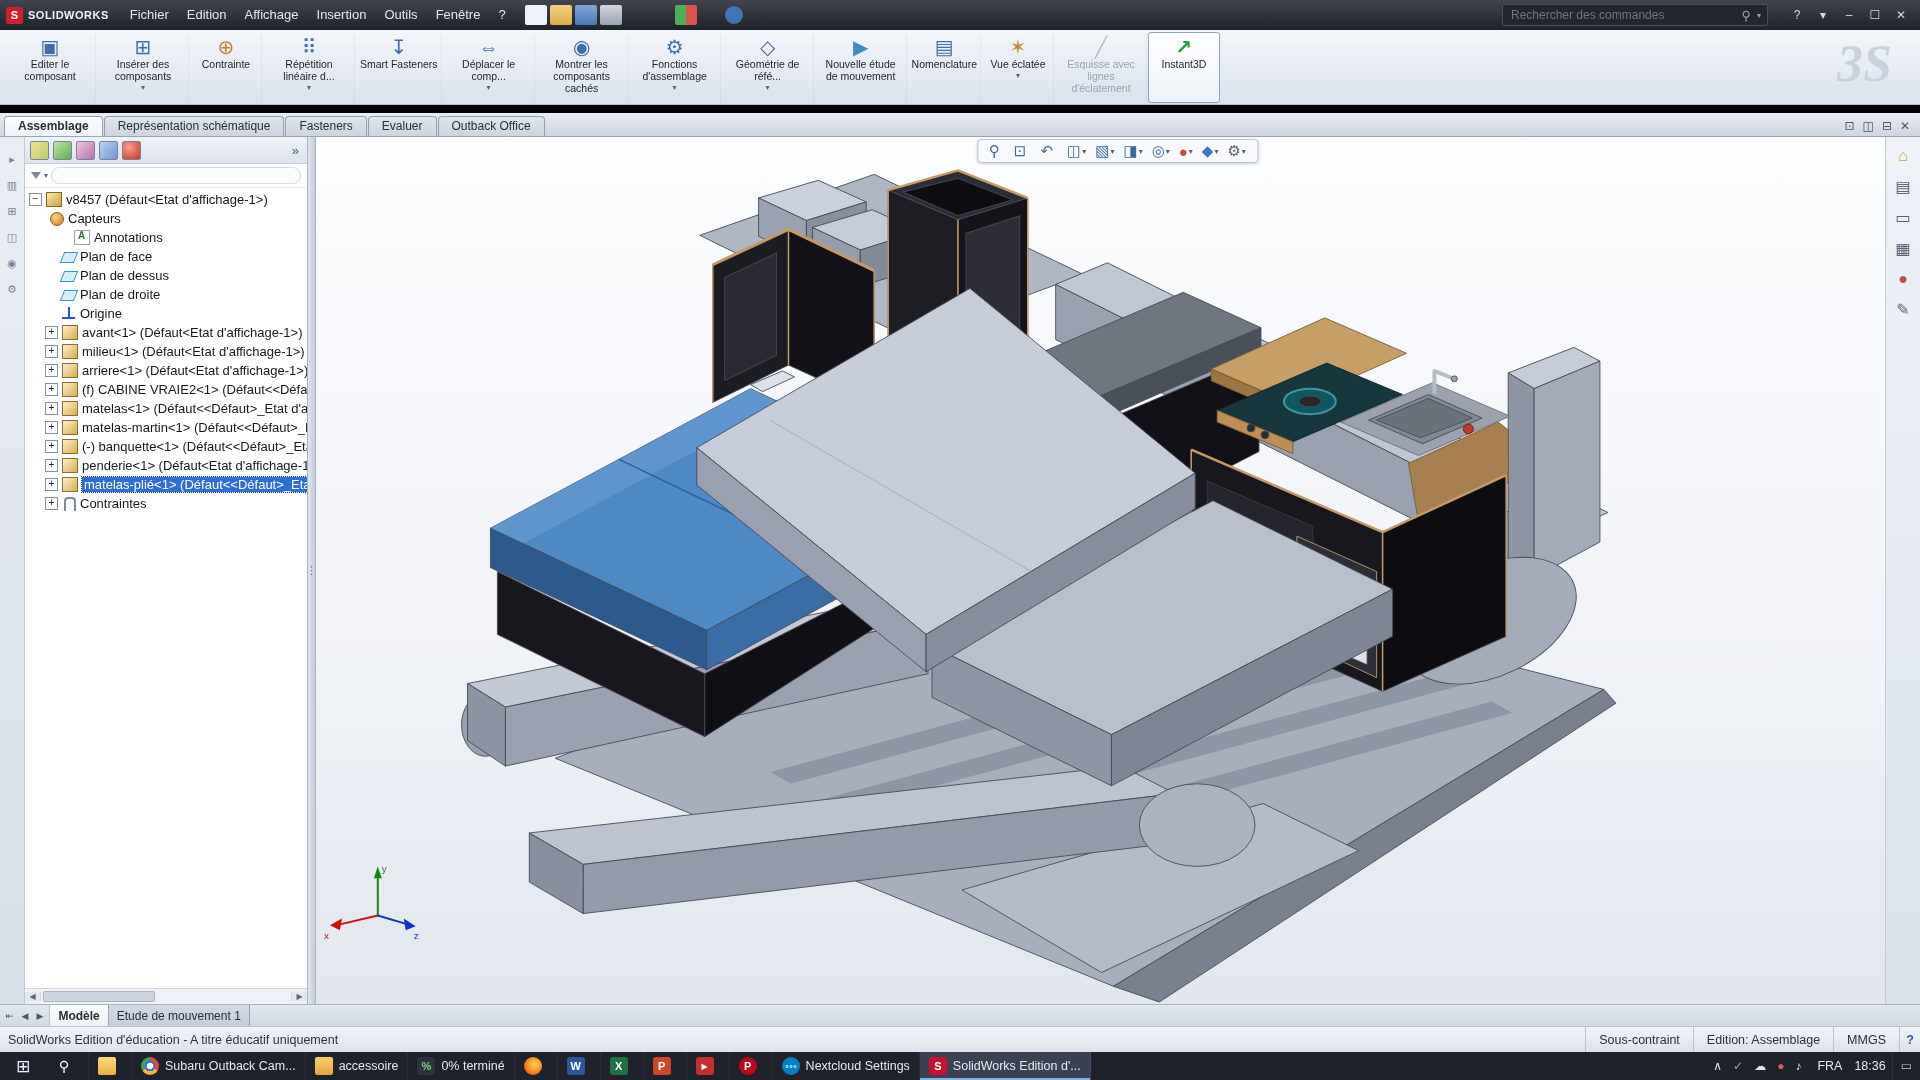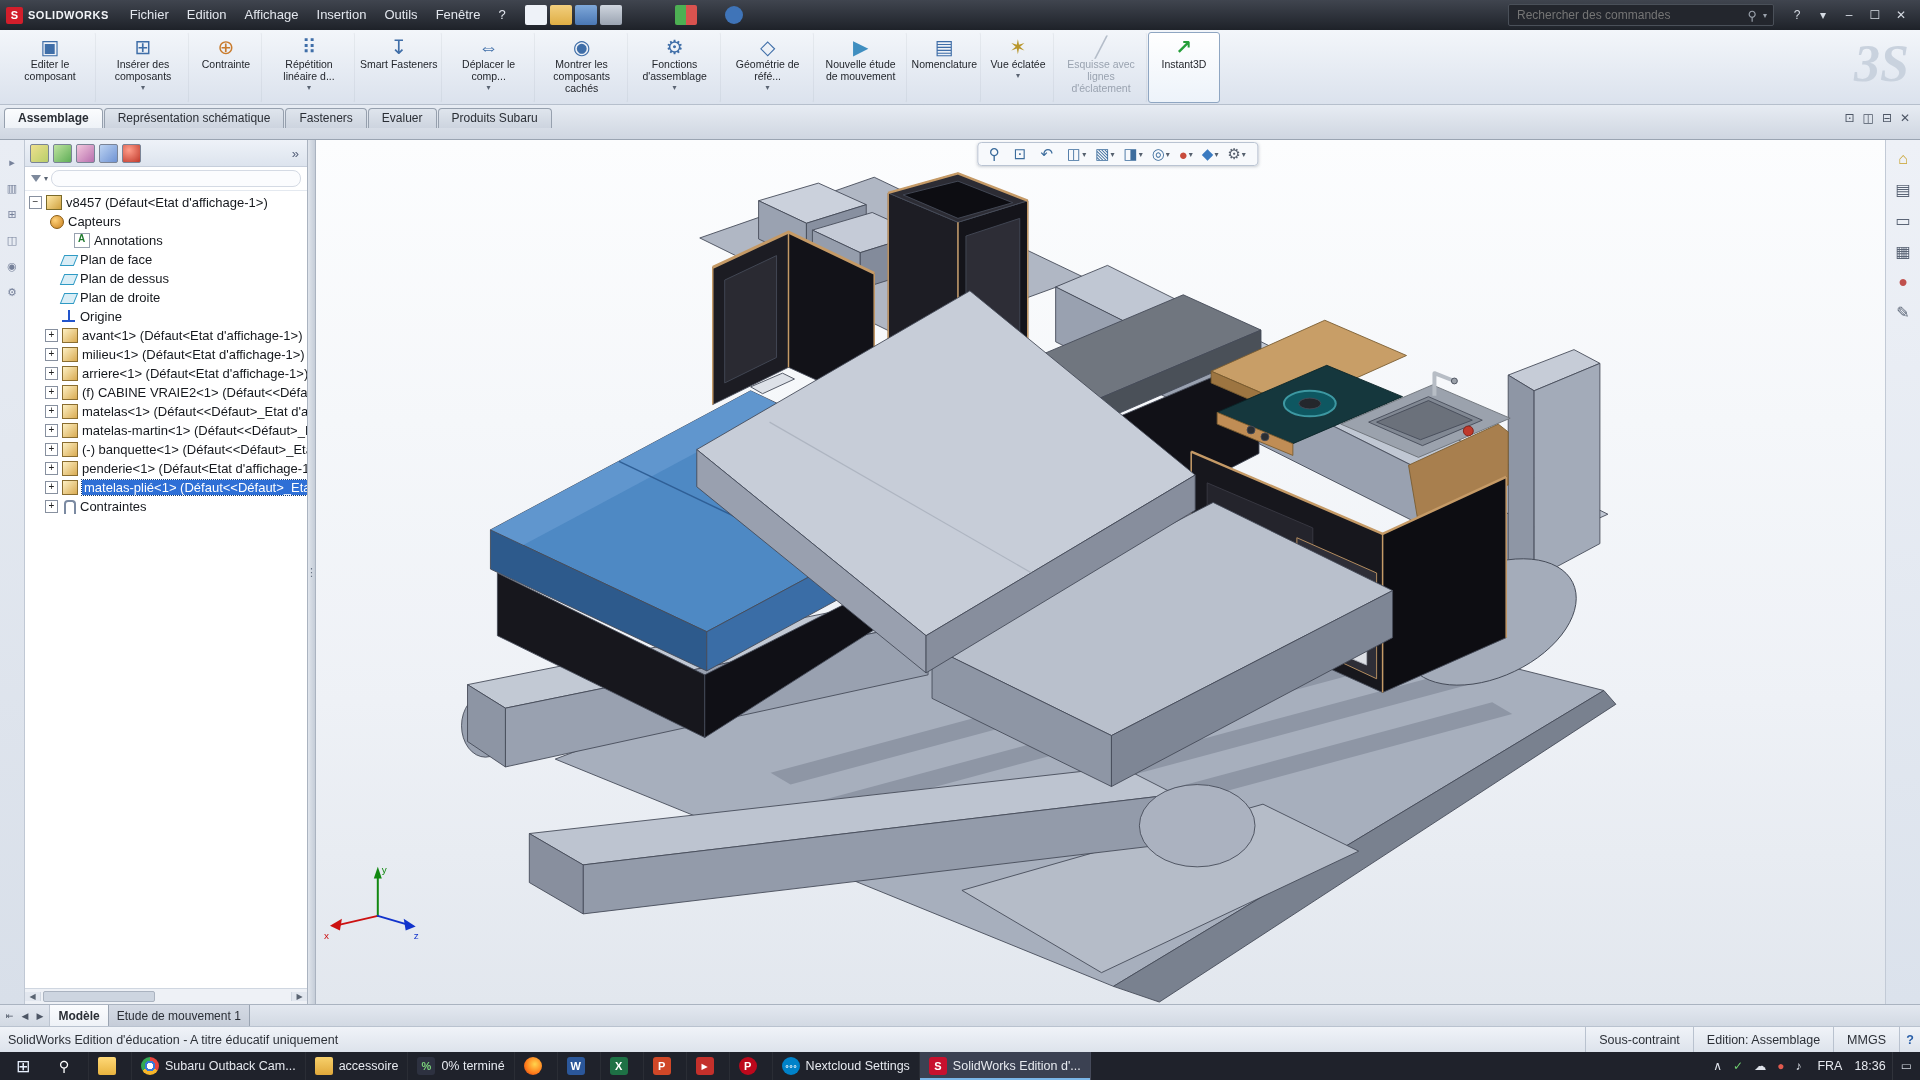--- a/index.html
+++ b/index.html
@@ -18,21 +18,21 @@
   .qbar{display:flex;align-items:center;gap:3px;margin-left:8px;}
   .qi{width:22px;height:20px;display:flex;align-items:center;justify-content:center;font-size:13px;color:#ccd3dd;border-radius:2px;}
   .qi-new-document{background:#eef2f8;color:#55607a;font-size:11px;}
   .qi-open{background:linear-gradient(#f2cf7e,#dfae45);}
   .qi-save{background:linear-gradient(#7fa8d9,#4a77b4);}
   .qi-print{background:linear-gradient(#cfd5de,#9aa3b1);}
   .qi-rebuild{background:linear-gradient(90deg,#4db053 50%,#d9534f 50%);}
   .qi-options{color:#cfd6e2;font-size:15px;}
   .qi-help{background:#3f74b8;color:#fff;border-radius:50%;width:18px;height:18px;font-size:12px;font-weight:bold;}
   .doc-title{position:absolute;left:0;right:0;text-align:center;font-size:13px;color:#eef1f6;pointer-events:none;}
-  .tb-right{margin-left:auto;display:flex;align-items:center;gap:10px;z-index:2;}
+  .tb-right{margin-left:auto;display:flex;align-items:center;gap:16px;z-index:2;}
   .searchbox{width:252px;height:20px;background:#23262d;border:1px solid #4a5059;border-radius:2px;display:flex;align-items:center;
              padding:0 6px;gap:6px;color:#9aa1ab;}
   .searchbox input{flex:1;background:transparent;border:none;outline:none;color:#aab1bb;font-size:12px;font-family:inherit;}
   .winctl{display:flex;align-items:center;}
   .winctl span{width:26px;text-align:center;font-size:12px;color:#d6dbe3;line-height:30px;}
 
   
   .ribbon{height:71px;background:linear-gradient(#f3f6fa,#dbe2ed);border-bottom:1px solid #b6bfcc;display:flex;
           align-items:stretch;padding:2px 4px 1px 4px;gap:1px;flex:none;position:relative;}
   .rbtn{min-width:64px;max-width:92px;display:flex;flex-direction:column;align-items:center;padding:2px 3px;border-radius:3px;
@@ -41,26 +41,26 @@
   .rlabel{font-size:10.5px;line-height:1.12;text-align:center;color:#23262c;max-width:84px;}
   .rcaret{font-size:8px;color:#5a6472;visibility:hidden;}
   .rcaret.show{visibility:visible;}
   .rbtn.active{background:linear-gradient(#ffffff,#edf3fa);border:1px solid #8fa6c2;}
   .rbtn.disabled .rlabel{color:#9aa3b0;}
   .rbtn.disabled .ric{color:#b4bdc9;}
   .ri-mate .ric{color:#c97b2d;}
   .ri-instant3d .ric{color:#259e3a;font-weight:bold;}
   .ri-exploded .ric{color:#b8962b;}
   .ri-motion .ric{color:#3f8ec0;}
-  .watermark{position:absolute;right:11px;top:4px;font-size:52px;font-style:italic;font-weight:bold;color:#c9d2de;
+  .watermark{position:absolute;right:28px;top:4px;font-size:52px;font-style:italic;font-weight:bold;color:#c9d2de;
              font-family:"Liberation Serif","DejaVu Serif",serif;pointer-events:none;}
 
   
   .tabrow{height:23px;background:linear-gradient(#e7ecf3,#cfd6e1);border-bottom:1px solid #9aa4b2;display:flex;
-          align-items:flex-end;padding:0 0 11px 4px;flex:none;position:relative;}
+          align-items:flex-end;padding:0 0 0 4px;flex:none;position:relative;margin-top:8px;}
   .dtab{padding:2px 13px 3px 13px;font-size:12px;color:#2a2e35;background:linear-gradient(#dfe5ed,#cdd4df);
         border:1px solid #96a0ae;border-bottom:none;border-radius:4px 4px 0 0;margin-right:1px;white-space:nowrap;}
   .dtab.active{background:linear-gradient(#fbfcfe,#eef2f7);font-weight:bold;}
   .arr-icons{margin-left:auto;display:flex;gap:8px;padding:0 10px 3px 0;}
   .arr-icons span{font-size:12px;color:#4c5564;}
 
   
   .main{flex:1;display:flex;position:relative;background:#fff;min-height:0;}
   .leftstrip{width:24px;background:linear-gradient(#e9edf4,#d8dfe9);border-right:1px solid #c0c8d4;display:flex;
              flex-direction:column;align-items:center;padding-top:16px;gap:13px;flex:none;}
@@ -296,21 +296,21 @@
       </div>
     </div>
 
   <div class="tabrow">
     <div style="display:flex;align-items:flex-end">
 
     <div class="dtab active">Assemblage</div>
         <div class="dtab">Représentation schématique</div>
         <div class="dtab">Fasteners</div>
         <div class="dtab">Evaluer</div>
-        <div class="dtab">Produits Subaru</div>
+        <div class="dtab">Outback Office</div>
       </div>
     <div class="arr-icons">
 
     <span>⊡</span>
         <span>◫</span>
         <span>⊟</span>
         <span>✕</span>
       </div>
   </div>
 

